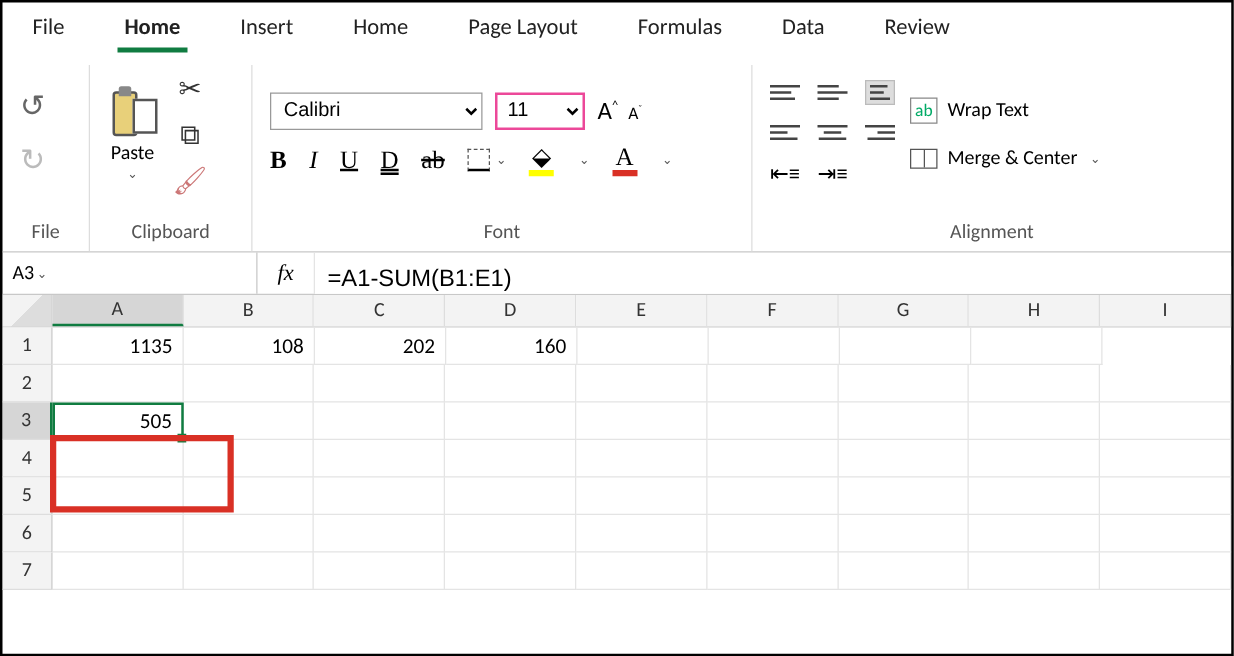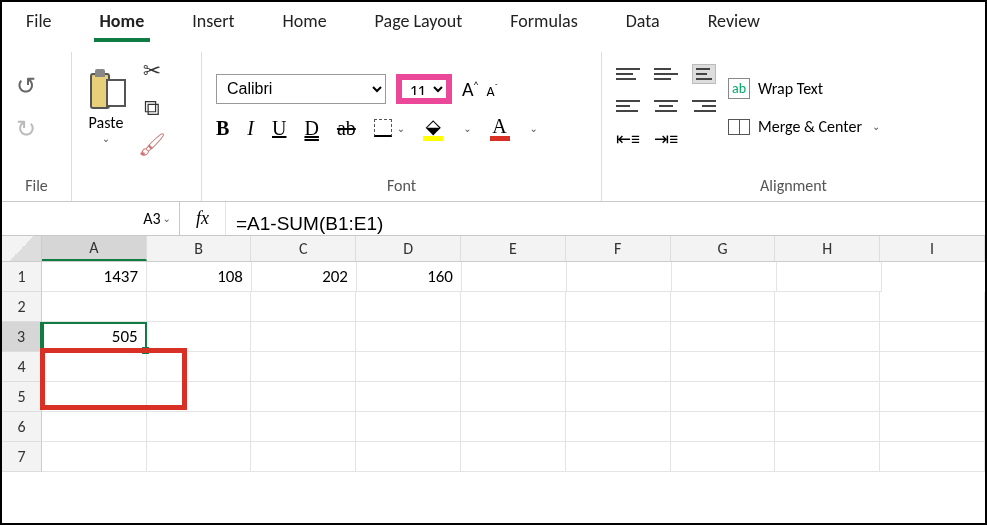--- a/index.html
+++ b/index.html
@@ -61,21 +61,21 @@
   .paste-icon .page{ position:absolute; right:0; top:10px; width:20px; height:28px; background:#fff; border:2px solid #555;}
   .paste-label{ font-size:16px;}
   .paste-drop{ font-size:10px; color:#555;}
   .clip-side{ display:flex; flex-direction:column; gap:10px; align-items:center; margin-left:6px; font-size:22px; color:#333;}
   .brush{ color:#c77;}
 
   
   .font-rows{ display:flex; flex-direction:column; gap:12px;}
   .font-row{ display:flex; align-items:center; gap:10px;}
   .font-name{ width:170px; height:30px; border:1px solid #999; font-size:16px; padding:3px 6px; background:#fff;}
-  .font-size{ width:56px; height:30px; border:6px solid #ec4899; font-size:16px; padding:3px 4px; background:#fff;}
+  .font-size{ width:72px; height:30px; border:2px solid #ec4899; font-size:16px; padding:3px 4px; background:#fff;}
   .grow-shrink{ font-size:20px; display:flex; gap:8px; align-items:baseline;}
   .grow-shrink .small{ font-size:14px;}
   .font-btns{ display:flex; gap:18px; align-items:center; font-size:20px; font-family: "Times New Roman", serif;}
   .u-btn{ text-decoration: underline;}
   .d-btn{ text-decoration: underline; text-decoration-style: double;}
   .strike{ text-decoration: line-through;}
   .border-btn{ display:inline-flex; align-items:center; gap:3px;}
   .border-box{ width:18px; height:18px; border:1px dashed #555; border-bottom:2px solid #000;}
   .fill-btn{ display:inline-flex; flex-direction:column; align-items:center; line-height:1;}
   .fill-bar{ width:20px; height:5px; background:#ffff00;}
@@ -92,21 +92,21 @@
   .indent-btn{ font-size:18px; display:flex; align-items:center; gap:2px;}
   .align-side{ display:flex; flex-direction:column; gap:18px; margin-left:6px; font-size:16px;}
   .side-item{ display:flex; align-items:center; gap:8px;}
   .wrap-icon{ font-size:14px; border:1px solid #888; padding:1px 3px; color:#0a6;}
   .merge-icon{ width:22px; height:16px; border:1px solid #555; display:flex;}
   .merge-icon span{ flex:1; border-right:1px solid #555;}
   .merge-icon span:last-child{border:none;}
 
   
   .formula-bar{ display:flex; align-items:center; border-bottom:1px solid #c8c8c8; height:34px;}
-  .name-box{ width:178px; border-right:1px solid #c8c8c8; height:100%; display:flex; align-items:center; padding:0 8px; font-size:16px; justify-content:flex-end;}
+  .name-box{ width:204px; border-right:1px solid #c8c8c8; height:100%; display:flex; align-items:center; padding:0 8px; font-size:16px; justify-content:flex-start;}
   .fx-area{ display:flex; align-items:flex-end; flex:1; height:100%;}
   .fx-label{ width:46px; text-align:center; font-style:italic; font-family:serif; font-size:18px; border-right:1px solid #e4e4e4; height:100%; display:flex; align-items:center; justify-content:center;}
   .fx-input{ flex:1; border:none; font-size:19px; padding:0 10px; outline:none;}
 
   
   .sheet{ display:flex; flex-direction:column;}
   .col-headers{ display:flex; height:26px; border-bottom:1px solid #ccc;}
   .corner{ width:40px; background:linear-gradient(135deg,#f3f3f3 50%, #ddd 50%); border-right:1px solid #ccc;}
   .col-h{ width:105px; text-align:center; font-size:16px; color:#333; border-right:1px solid #ddd; display:flex; align-items:center; justify-content:center; background:#f3f3f3;}
   .col-h.sel{ background:#d6d6d6; border-bottom:2px solid #107c41;}
@@ -154,20 +154,21 @@
         </div>
         <div class="paste-label">Paste</div>
         <div class="paste-drop">⌄</div>
       </div>
       <div class="clip-side">
         <span>✂</span>
         <span>⧉</span>
         <span class="brush">🖌</span>
       </div>
     </div>
+    <div class="group-label">Clipboard</div>
   </div>
 
   <div class="group" style="width:400px;">
     <div class="group-body">
       <div class="font-rows">
         <div class="font-row">
           <select class="font-name"><option>Calibri</option></select>
           <select class="font-size"><option>11</option></select>
           <div class="grow-shrink">
             <span>A<sup style="font-size:10px">^</sup></span>
@@ -281,21 +282,21 @@
     <div class="col-h">C</div>
     <div class="col-h">D</div>
     <div class="col-h">E</div>
     <div class="col-h">F</div>
     <div class="col-h">G</div>
     <div class="col-h">H</div>
     <div class="col-h">I</div>
   </div>
   <div class="row">
     <div class="row-h">1</div>
-    <div class="cell">1437</div>
+    <div class="cell">1135</div>
     <div class="cell">108</div>
     <div class="cell">202</div>
     <div class="cell">160</div>
     <div class="cell"></div>
     <div class="cell"></div>
     <div class="cell"></div>
     <div class="cell"></div>
   </div>
   <div class="row">
     <div class="row-h">2</div>

